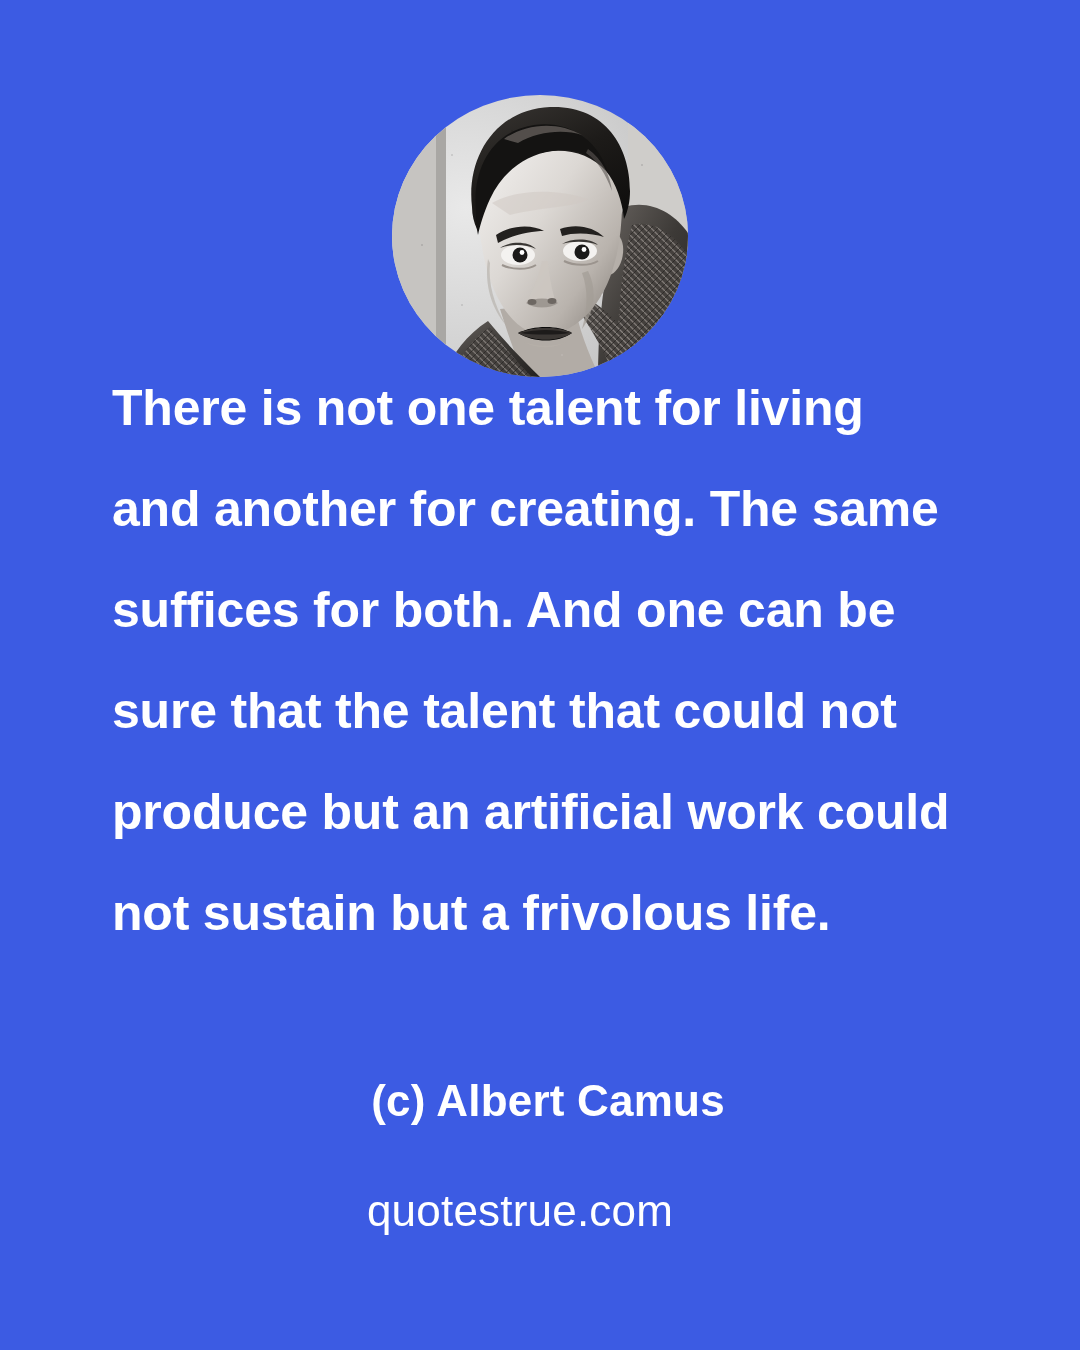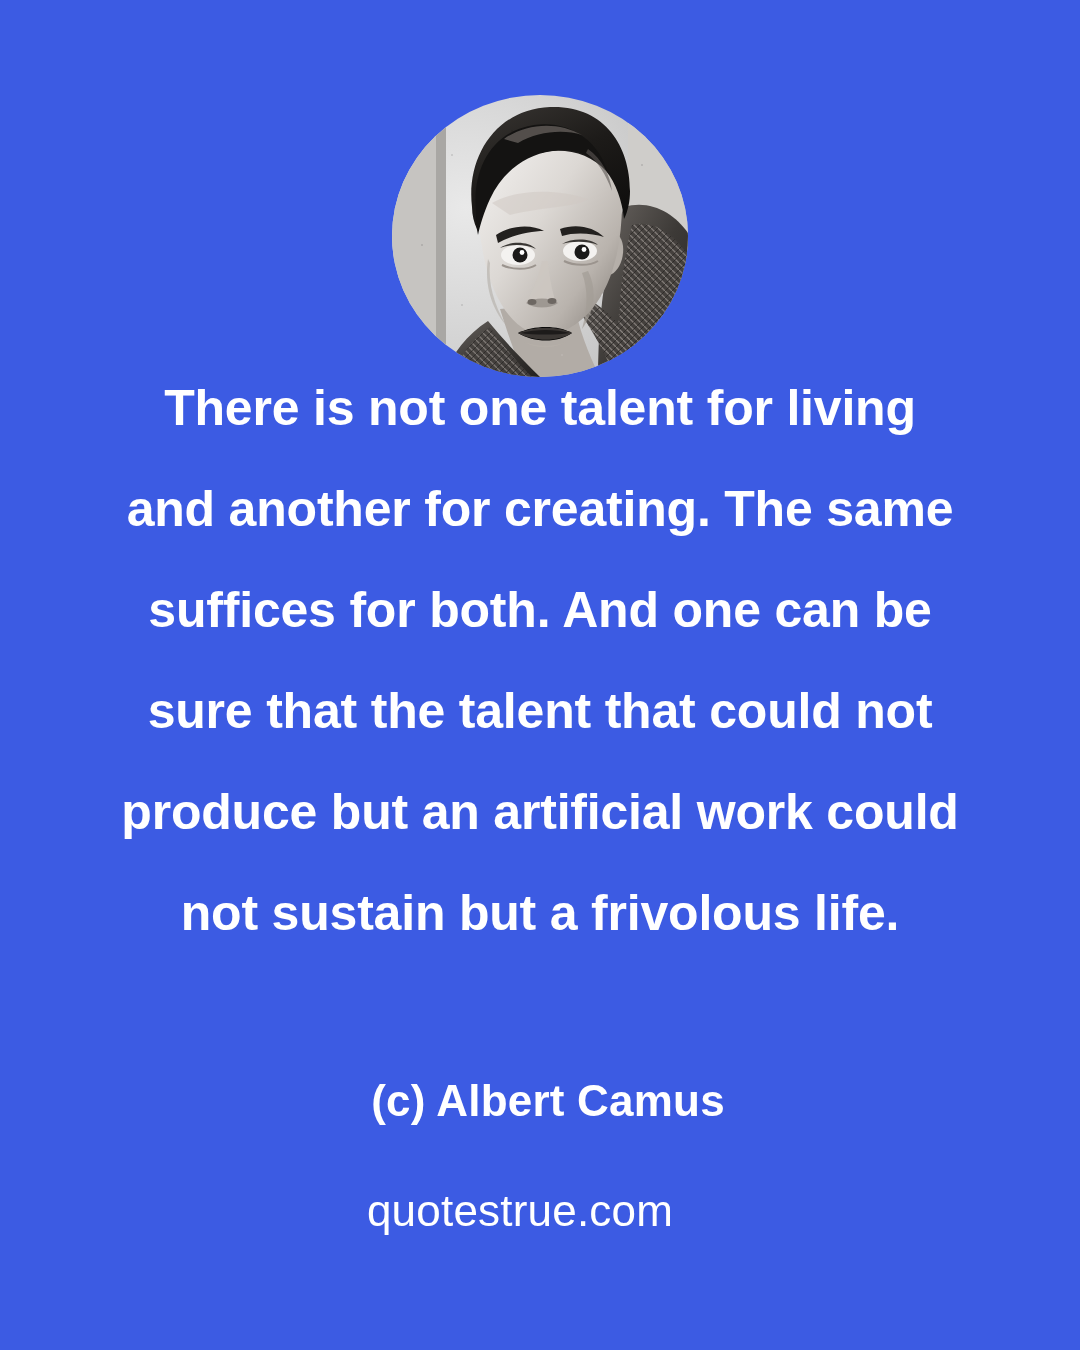--- a/index.html
+++ b/index.html
@@ -39,21 +39,21 @@
   }
 
   
   .quote {
     position: absolute;
     left: 0;
     top: 358px;
     width: 1080px;
     padding: 0 112px;
     box-sizing: border-box;
-    text-align: center;
+    text-align: left;
     color: #ffffff;
     font-family: "Liberation Sans", sans-serif;
     font-size: 50px;
     font-weight: 600;
     line-height: 101px;
     letter-spacing: -0.2px;
     z-index: 1;
     white-space: pre-line;
   }
 

